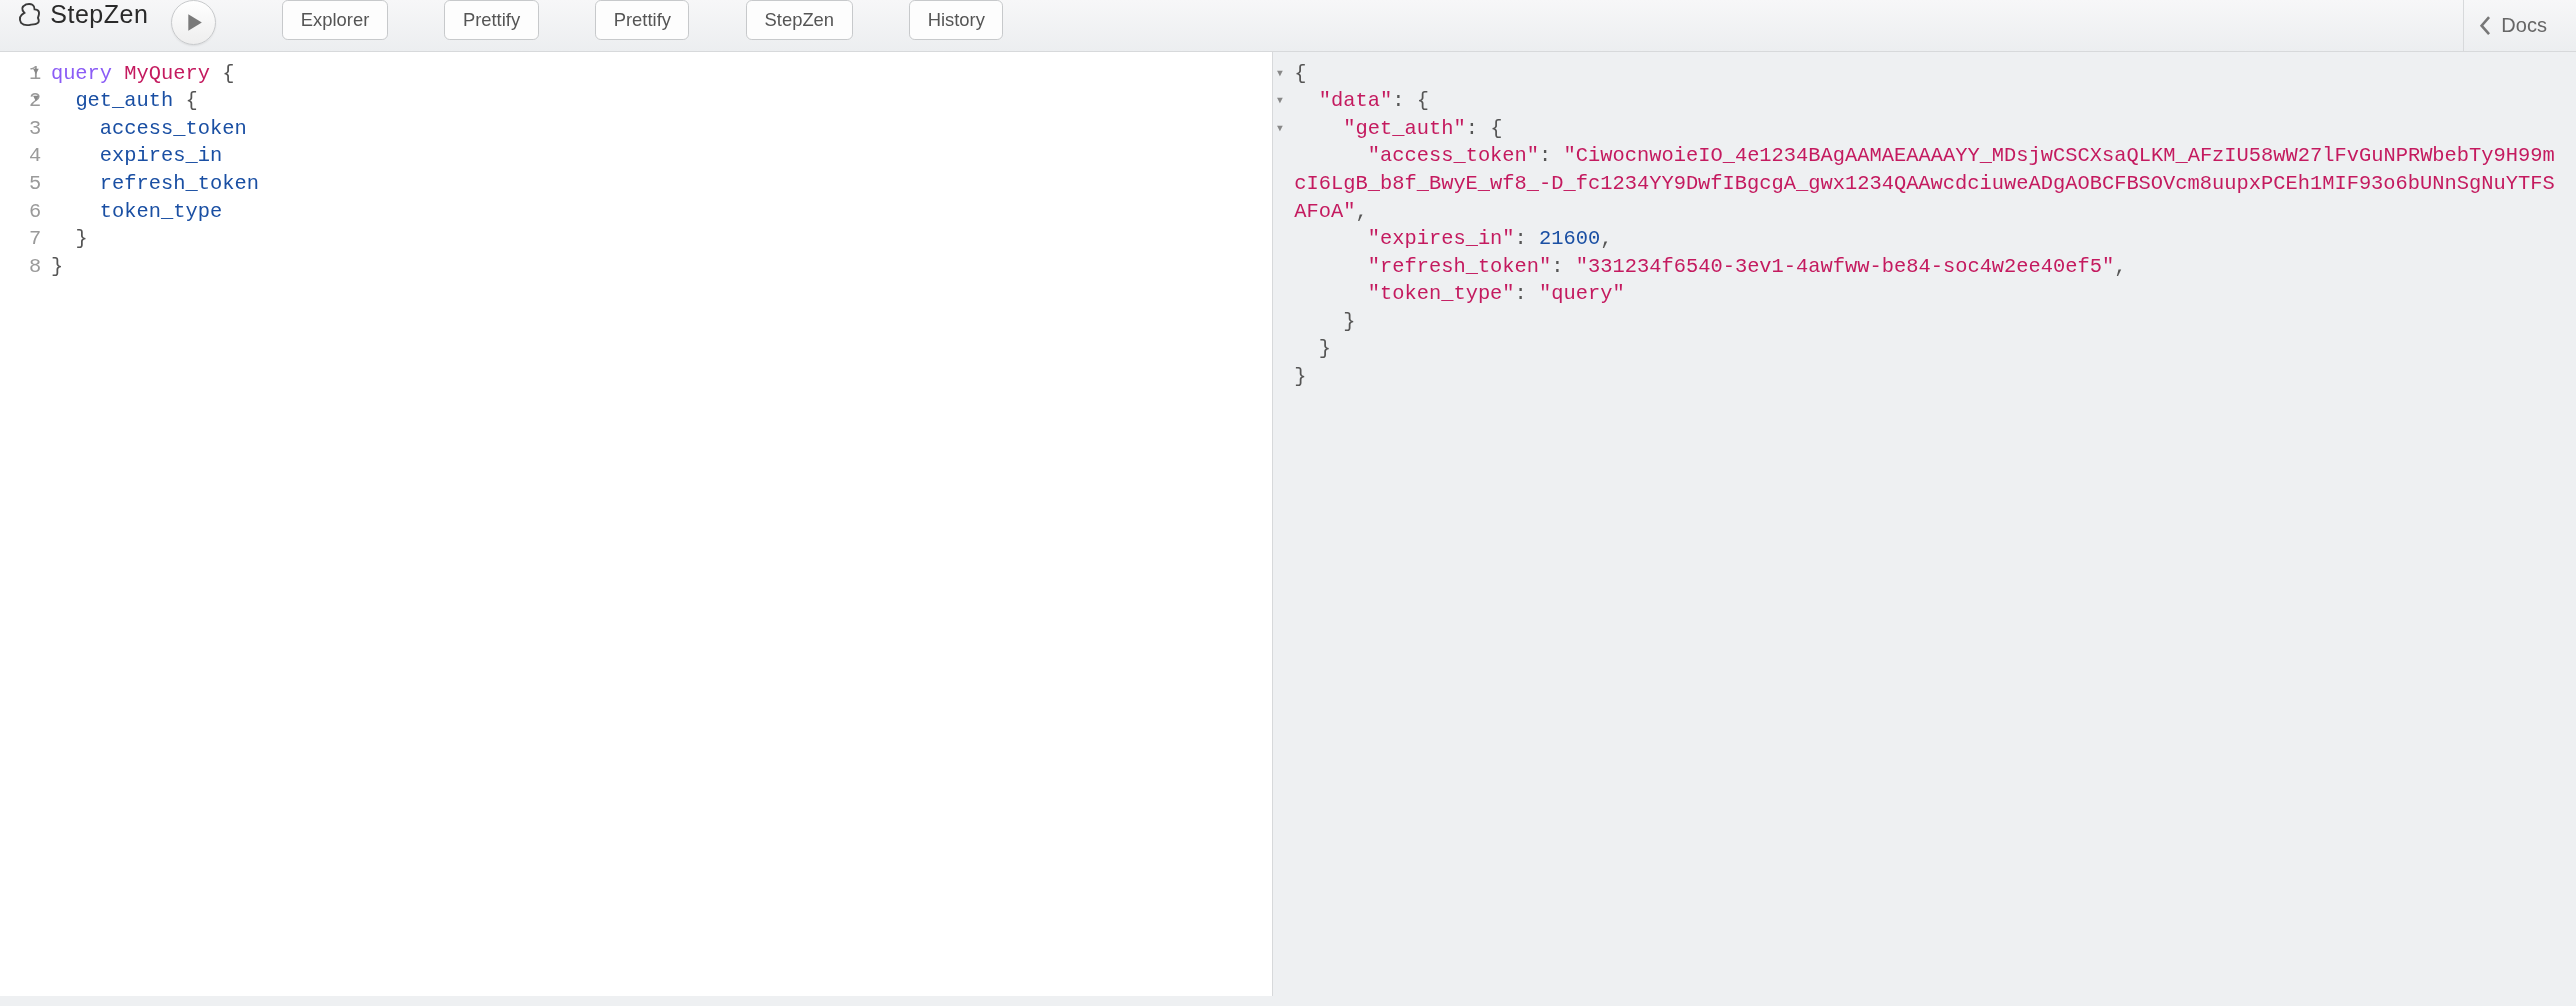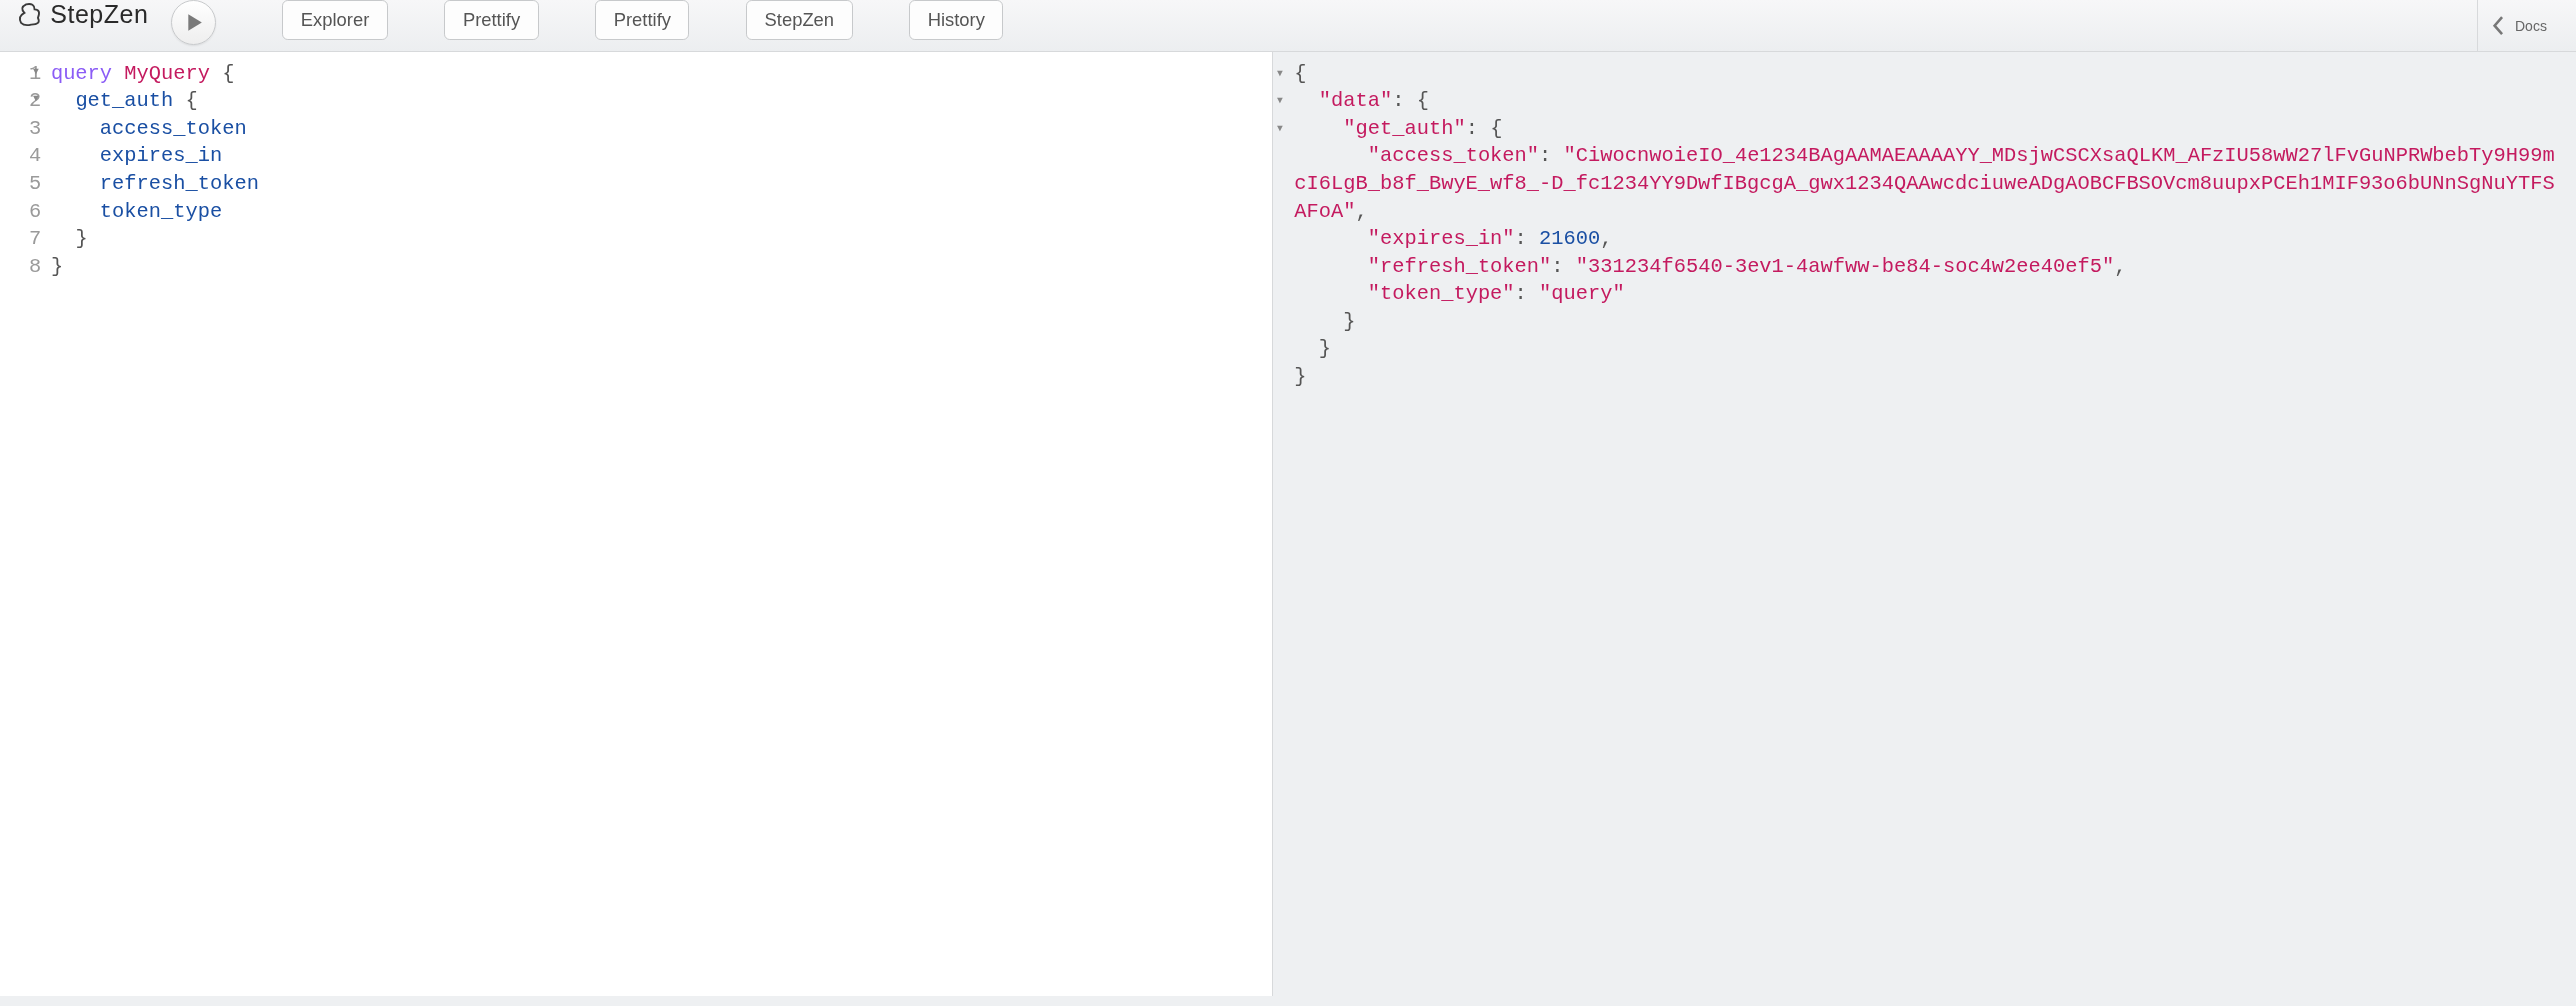--- a/index.html
+++ b/index.html
@@ -54,21 +54,21 @@
     cursor: pointer;
     margin-left: 43px;
   }
   .spacer { flex: 1; }
   .docs-toggle {
     display: flex;
     align-items: center;
     gap: 10px;
     padding: 7.8px 13.6px;
     color: #666;
-    font-size: 14px;
+    font-size: 20px;
     cursor: pointer;
     border-left: 1px solid #d7d9db;
     height: 100%;
   }
   .docs-toggle svg { width: 13.6px; height: 21.3px; }
 
   .workspace {
     display: flex;
     height: calc(100% - 62px);
   }

